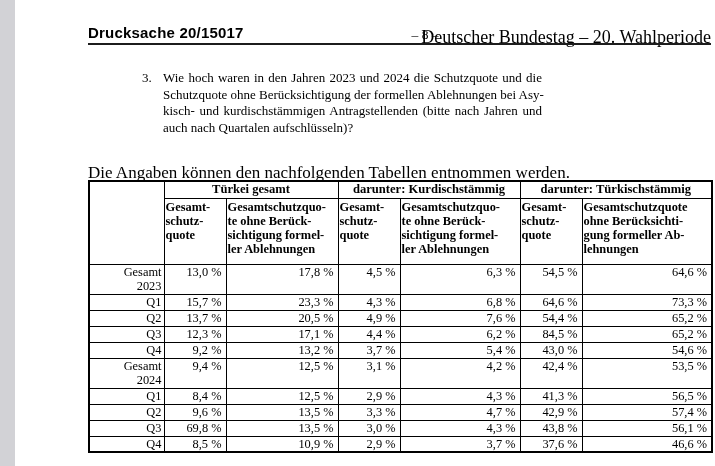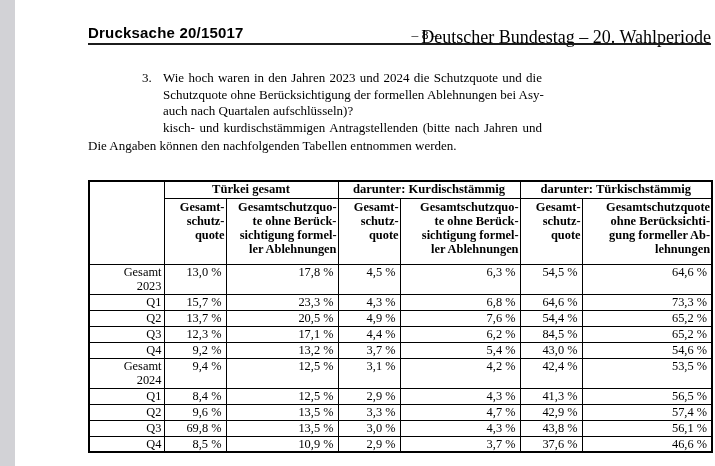--- a/index.html
+++ b/index.html
@@ -52,22 +52,22 @@
     width: 400px;
     font-size: 13px; line-height: 16.5px;
     display: flex;
   }
   .q-num { width: 21px; flex: 0 0 21px; }
   .q-text { width: 379px; }
   .q-line { text-align: justify; text-align-last: justify; white-space: nowrap; }
   .q-line.last { text-align-last: left; }
   
   .intro {
-    position: absolute; top: 138px; left: 73px;
-    font-size: 13px;
+    position: absolute; top: 163px; left: 73px;
+    font-size: 17px;
   }
   
   table.quota {
     position: absolute; top: 180px; left: 73px;
     width: 623px;
     border-collapse: collapse;
     table-layout: fixed;
     font-size: 12.4px;
     border: 2px solid #000;
   }
@@ -76,21 +76,21 @@
     vertical-align: top;
     line-height: 14px;
     overflow: hidden;
   }
   th.grp {
     font-weight: bold; text-align: center;
     height: 17px; font-size: 12.6px;
     line-height: 15px;
   }
   th.colh {
-    font-weight: bold; text-align: right;
+    font-weight: bold; text-align: left;
     white-space: pre-line;
     padding: 1px 1px 2px 1px;
     height: 66px;
   }
   td.rlabel {
     text-align: right; padding: 0 2px 0 3px;
     white-space: pre-line;
   }
   td.val { text-align: right; padding: 0 4px 0 1px; }
   tr.qrow td { height: 16px; }
@@ -108,22 +108,22 @@
     <div class="page-no">– 8 –</div>
     <div class="edition">Deutscher Bundestag – 20. Wahlperiode</div>
   </div>
   <div class="hdr-rule"></div>
 
   <div class="question">
     <div class="q-num">3.</div>
     <div class="q-text">
       <div class="q-line">Wie hoch waren in den Jahren 2023 und 2024 die Schutzquote und die</div>
       <div class="q-line">Schutzquote ohne Berücksichtigung der formellen Ablehnungen bei Asy-</div>
+      <div class="q-line">kisch- und kurdischstämmigen Antragstellenden (bitte nach Jahren und</div>
       <div class="q-line last">auch nach Quartalen aufschlüsseln)?</div>
-      <div class="q-line">kisch- und kurdischstämmigen Antragstellenden (bitte nach Jahren und</div>
     </div>
   </div>
 
   <div class="intro">Die Angaben können den nachfolgenden Tabellen entnommen werden.</div>
 
   <table class="quota">
     <colgroup>
       <col style="width:75px">
         <col style="width:62px">
         <col style="width:112px">

